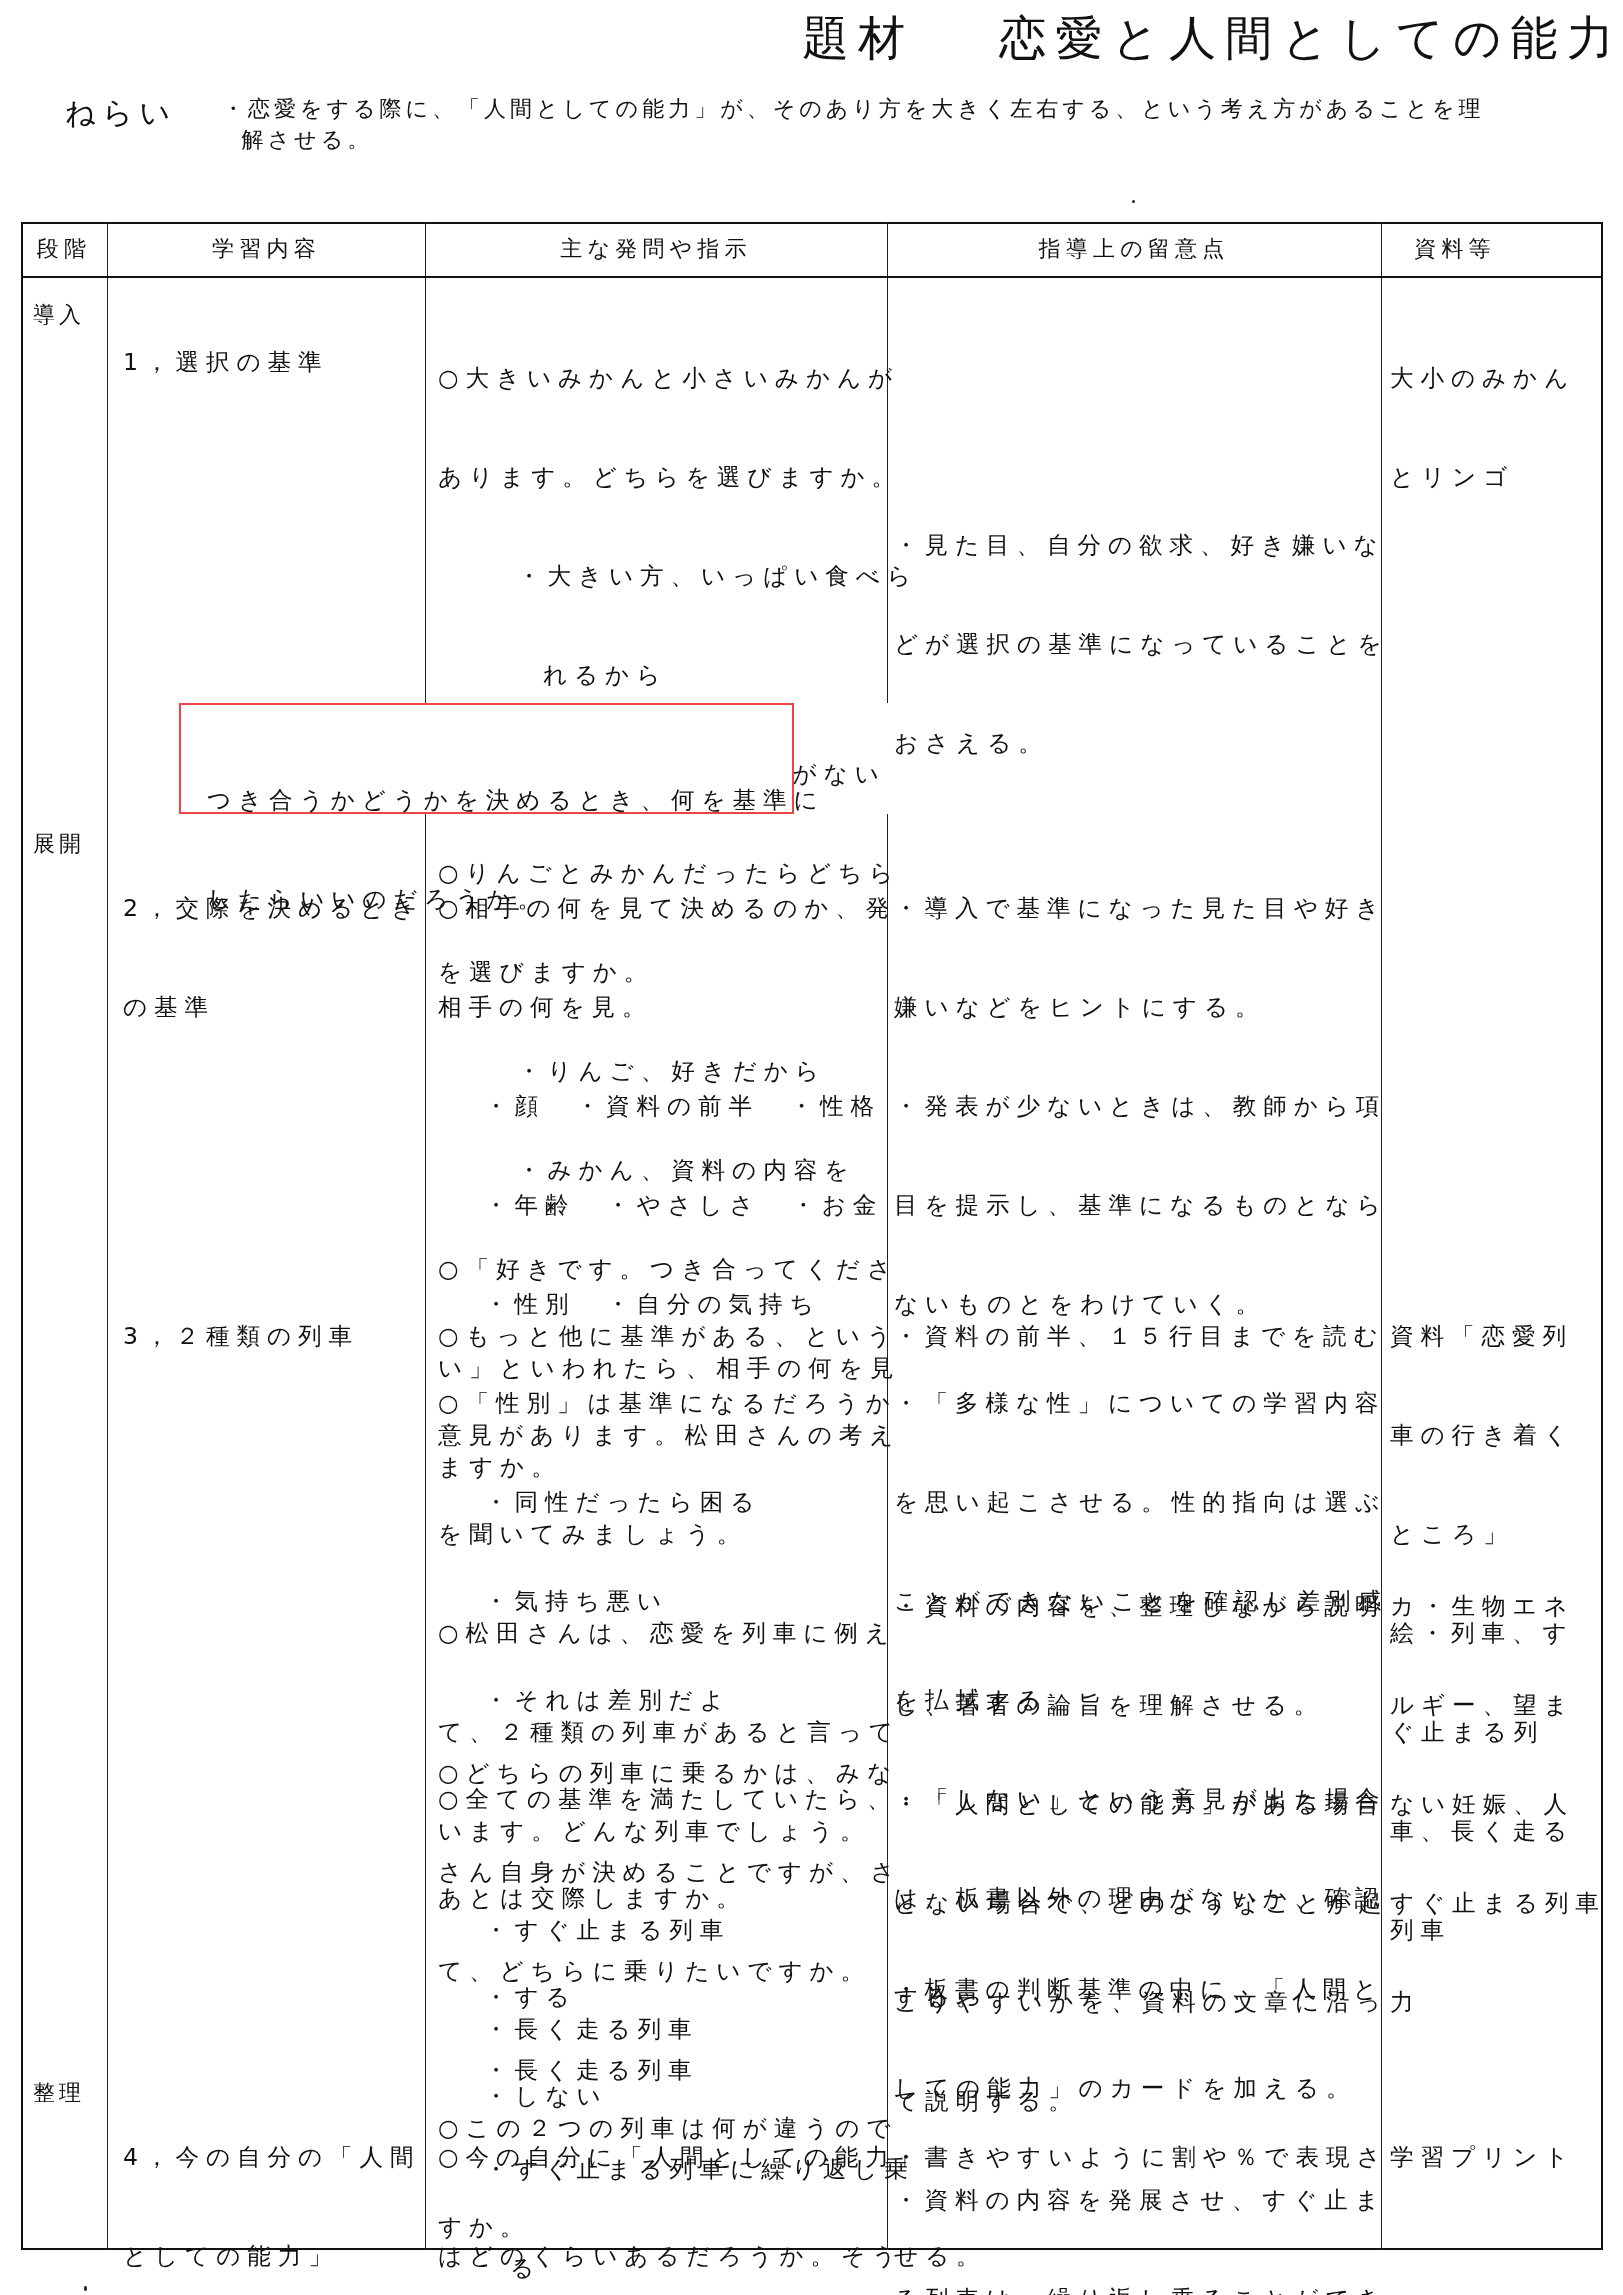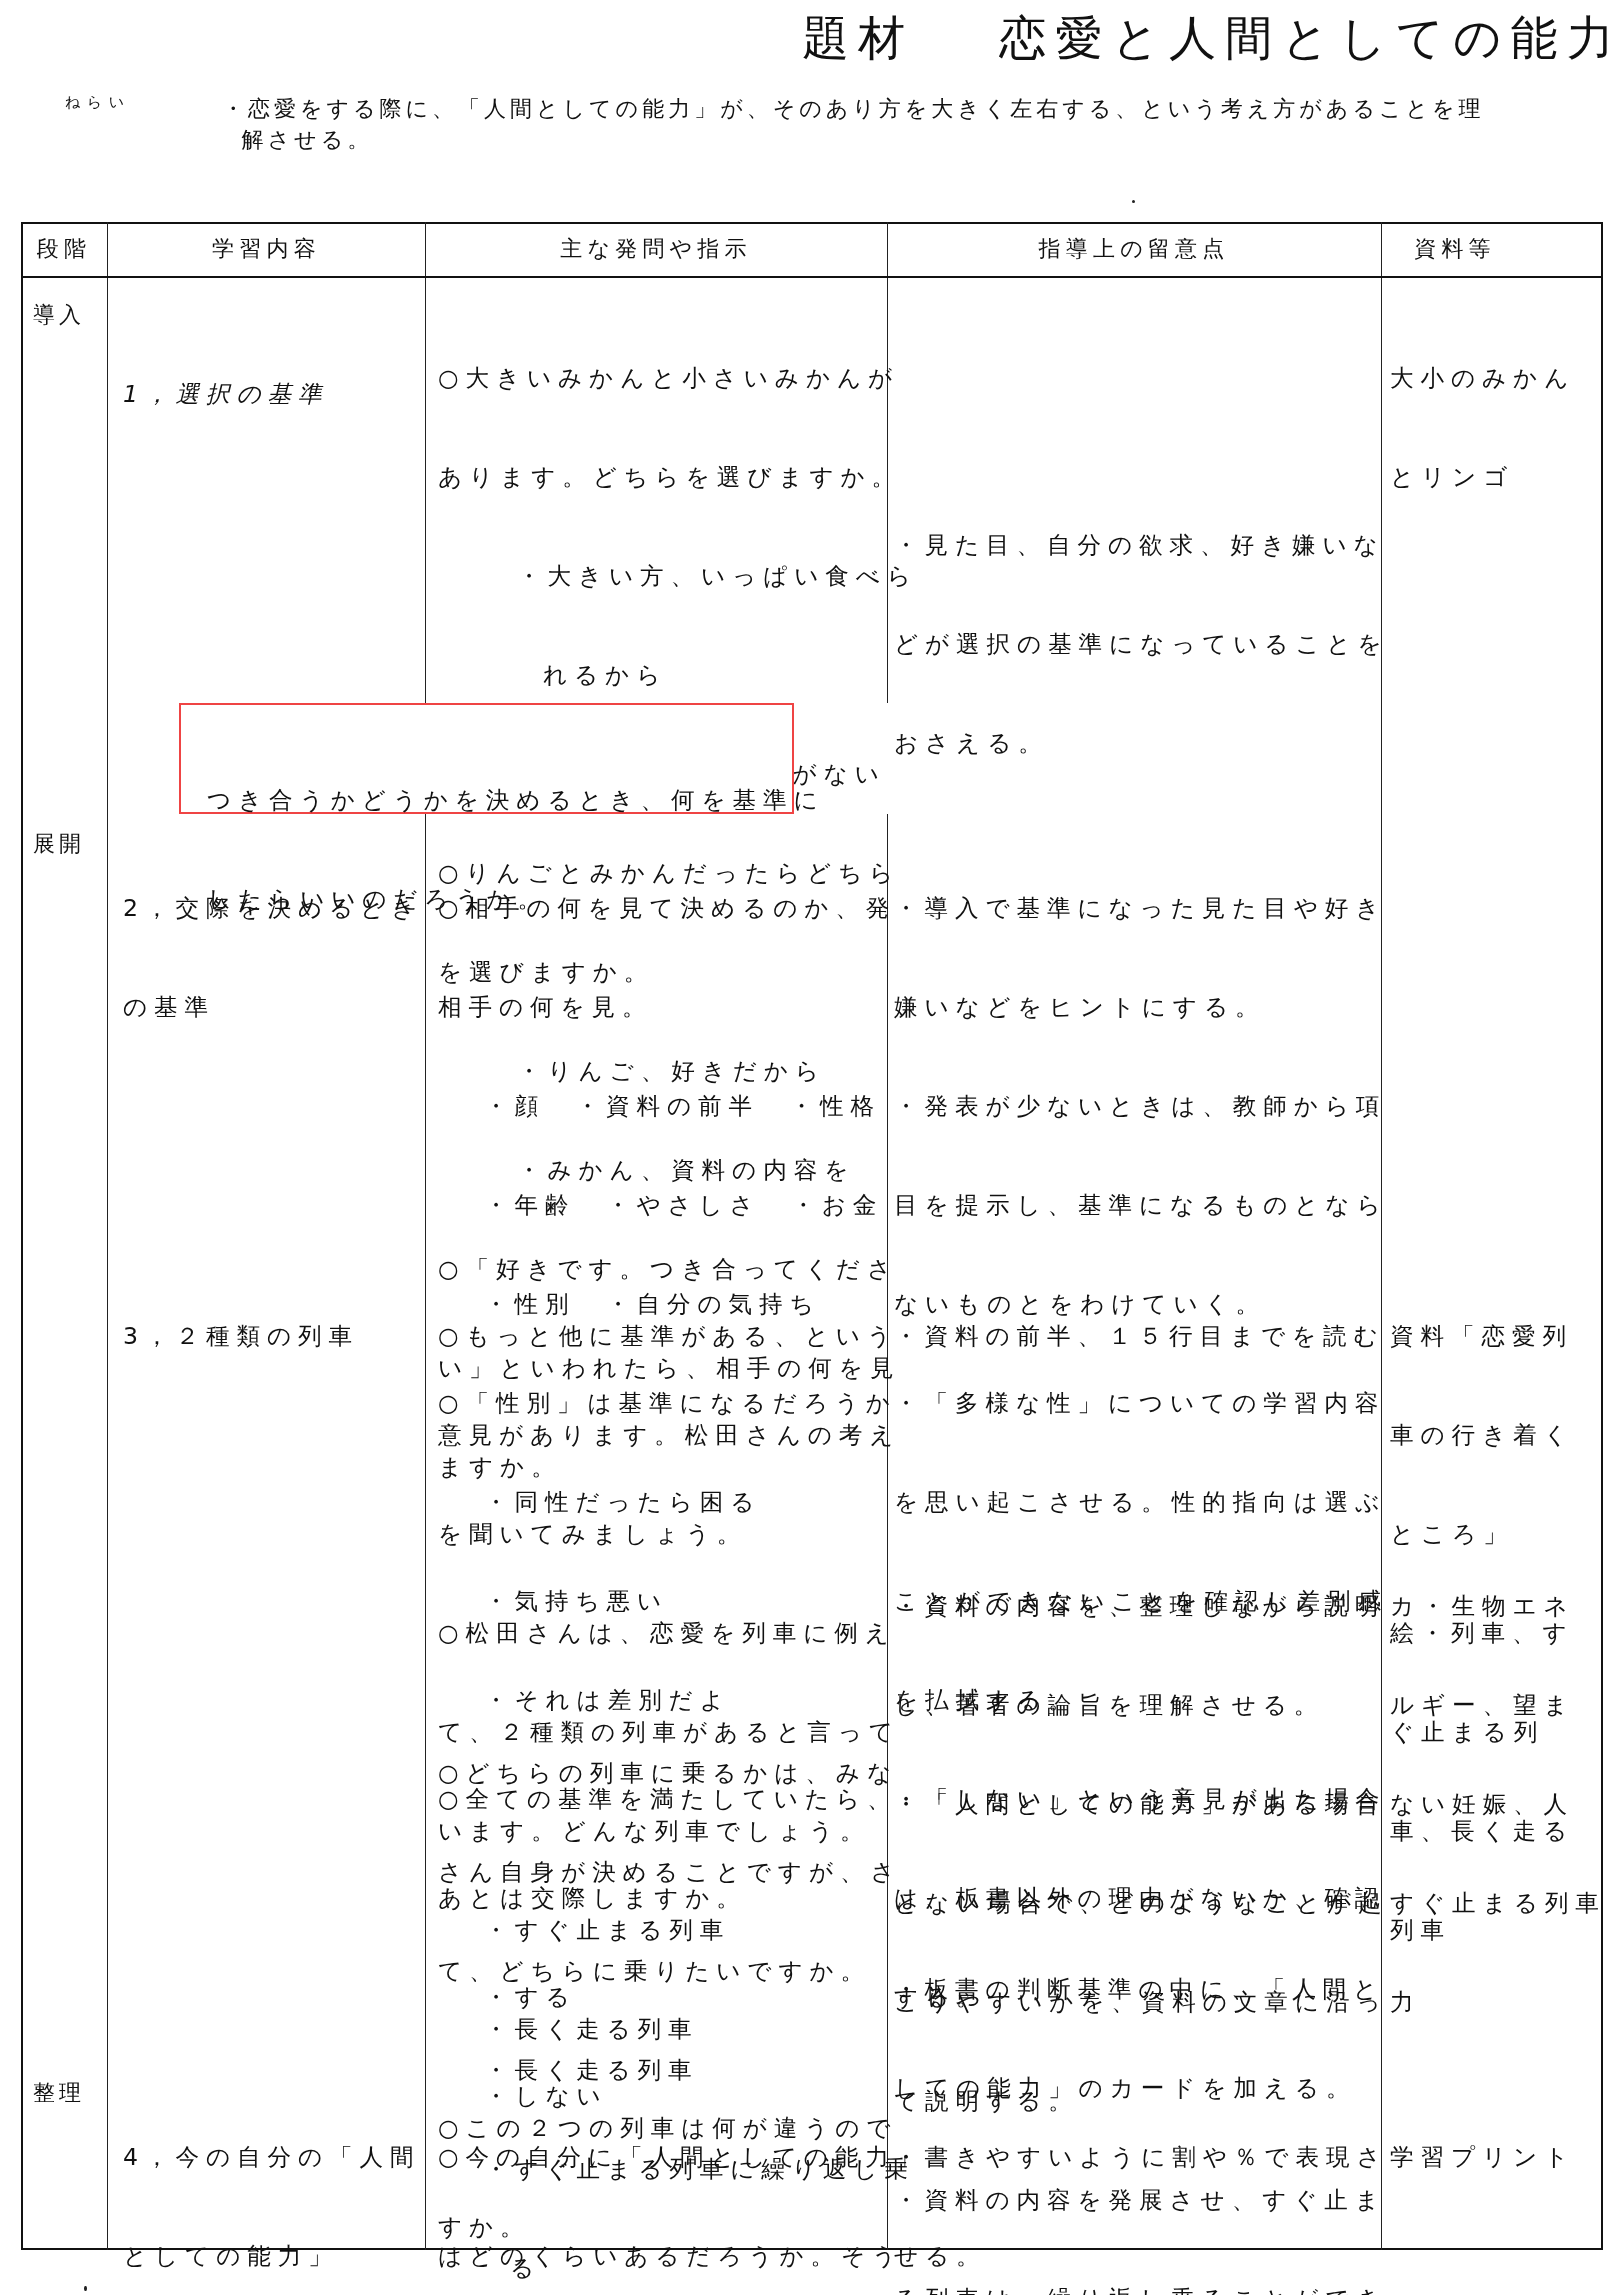--- a/index.html
+++ b/index.html
@@ -7,21 +7,21 @@
     width: 1623px; height: 2295px; position: relative; overflow: hidden;
     font-family: "DejaVu Sans", "Liberation Sans", sans-serif;
     color: #111111;
   }
   .title {
     position: absolute; left: 0; width: 1623px; top: 6.5px;
     text-align: right; font-size: 47px; letter-spacing: 9.2px;
     font-family: "DejaVu Serif", "Liberation Serif", serif; font-weight: normal;
   }
   .title .gap { display: inline-block; width: 85px; }
-  .aim-label { position: absolute; left: 65px; top: 93px; font-size: 15px; letter-spacing: 6.5px; }
+  .aim-label { position: absolute; left: 65px; top: 93px; font-size: 30px; letter-spacing: 6.5px; }
   .aim-text  { position: absolute; left: 222px; top: 93px; width: 1380px; font-size: 22px; line-height: 31px; letter-spacing: 4px; }
   .aim-text .cont { display: block; padding-left: 19.6px; }
   .dot-mark { position: absolute; width: 3.3px; height: 3.3px; background: #222; border-radius: 50%; }
 
   .table { position: absolute; left: 21px; top: 222px; width: 1582px; height: 2028px;
            border: 2px solid #111; box-sizing: border-box; }
   .vline { position: absolute; top: 222px; width: 1.3px; background: #222; }
   .hline { position: absolute; height: 2px; background: #111; }
   .th { position: absolute; top: 222px; height: 54px; display: flex; align-items: center; justify-content: center;
         font-size: 22px; letter-spacing: 5.2px; }
@@ -60,21 +60,21 @@
 <div class="th" style="left:21px;width:86px;">段階</div>
 <div class="th" style="left:107px;width:319px;">学習内容</div>
 <div class="th" style="left:425px;width:462px;">主な発問や指示</div>
 <div class="th" style="left:887px;width:494px;">指導上の留意点</div>
 <div class="th" style="left:1334px;width:242px;">資料等</div>
 
 <div class="stage" style="top:300px;">導入</div>
 <div class="stage" style="top:829px;">展開</div>
 <div class="stage" style="top:2078px;">整理</div>
 
-<div class="blk" style="left:123px;top:312px;font-style:italic;">
+<div class="blk" style="left:123px;top:280px;">
   <span class="ln">1，選択の基準</span>
 </div>
 <div class="blk" style="left:123px;top:826px;">
   <span class="ln">2，交際を決めるとき</span>
   <span class="ln">の基準</span>
 </div>
 <div class="blk" style="left:123px;top:1254px;">
   <span class="ln">3，２種類の列車</span>
 </div>
 <div class="blk" style="left:123px;top:2075px;">

